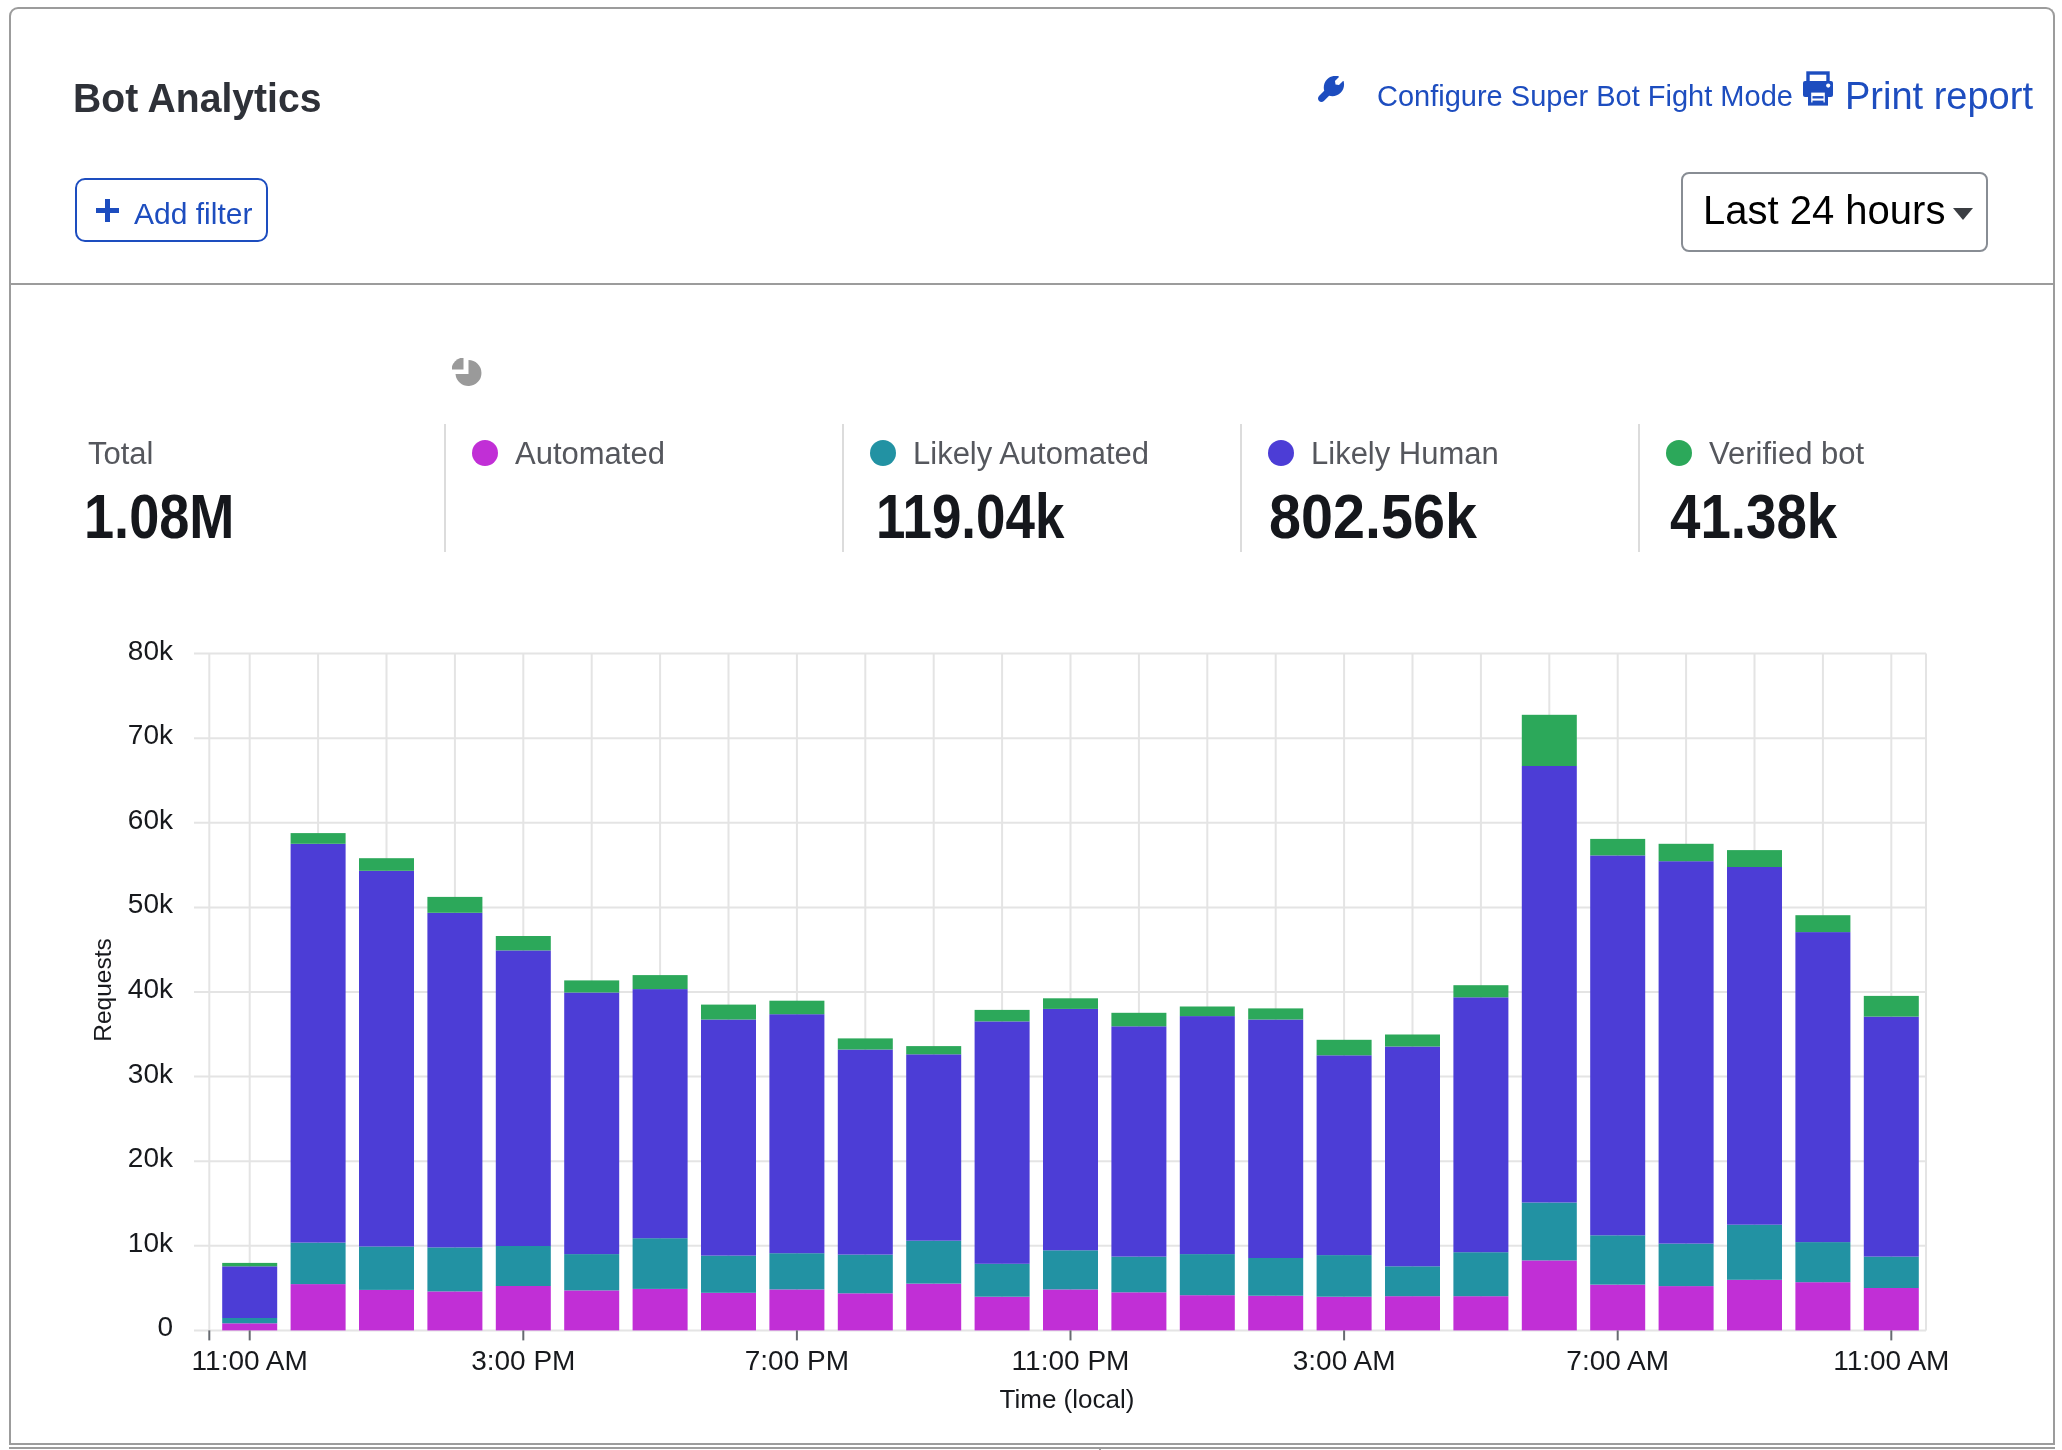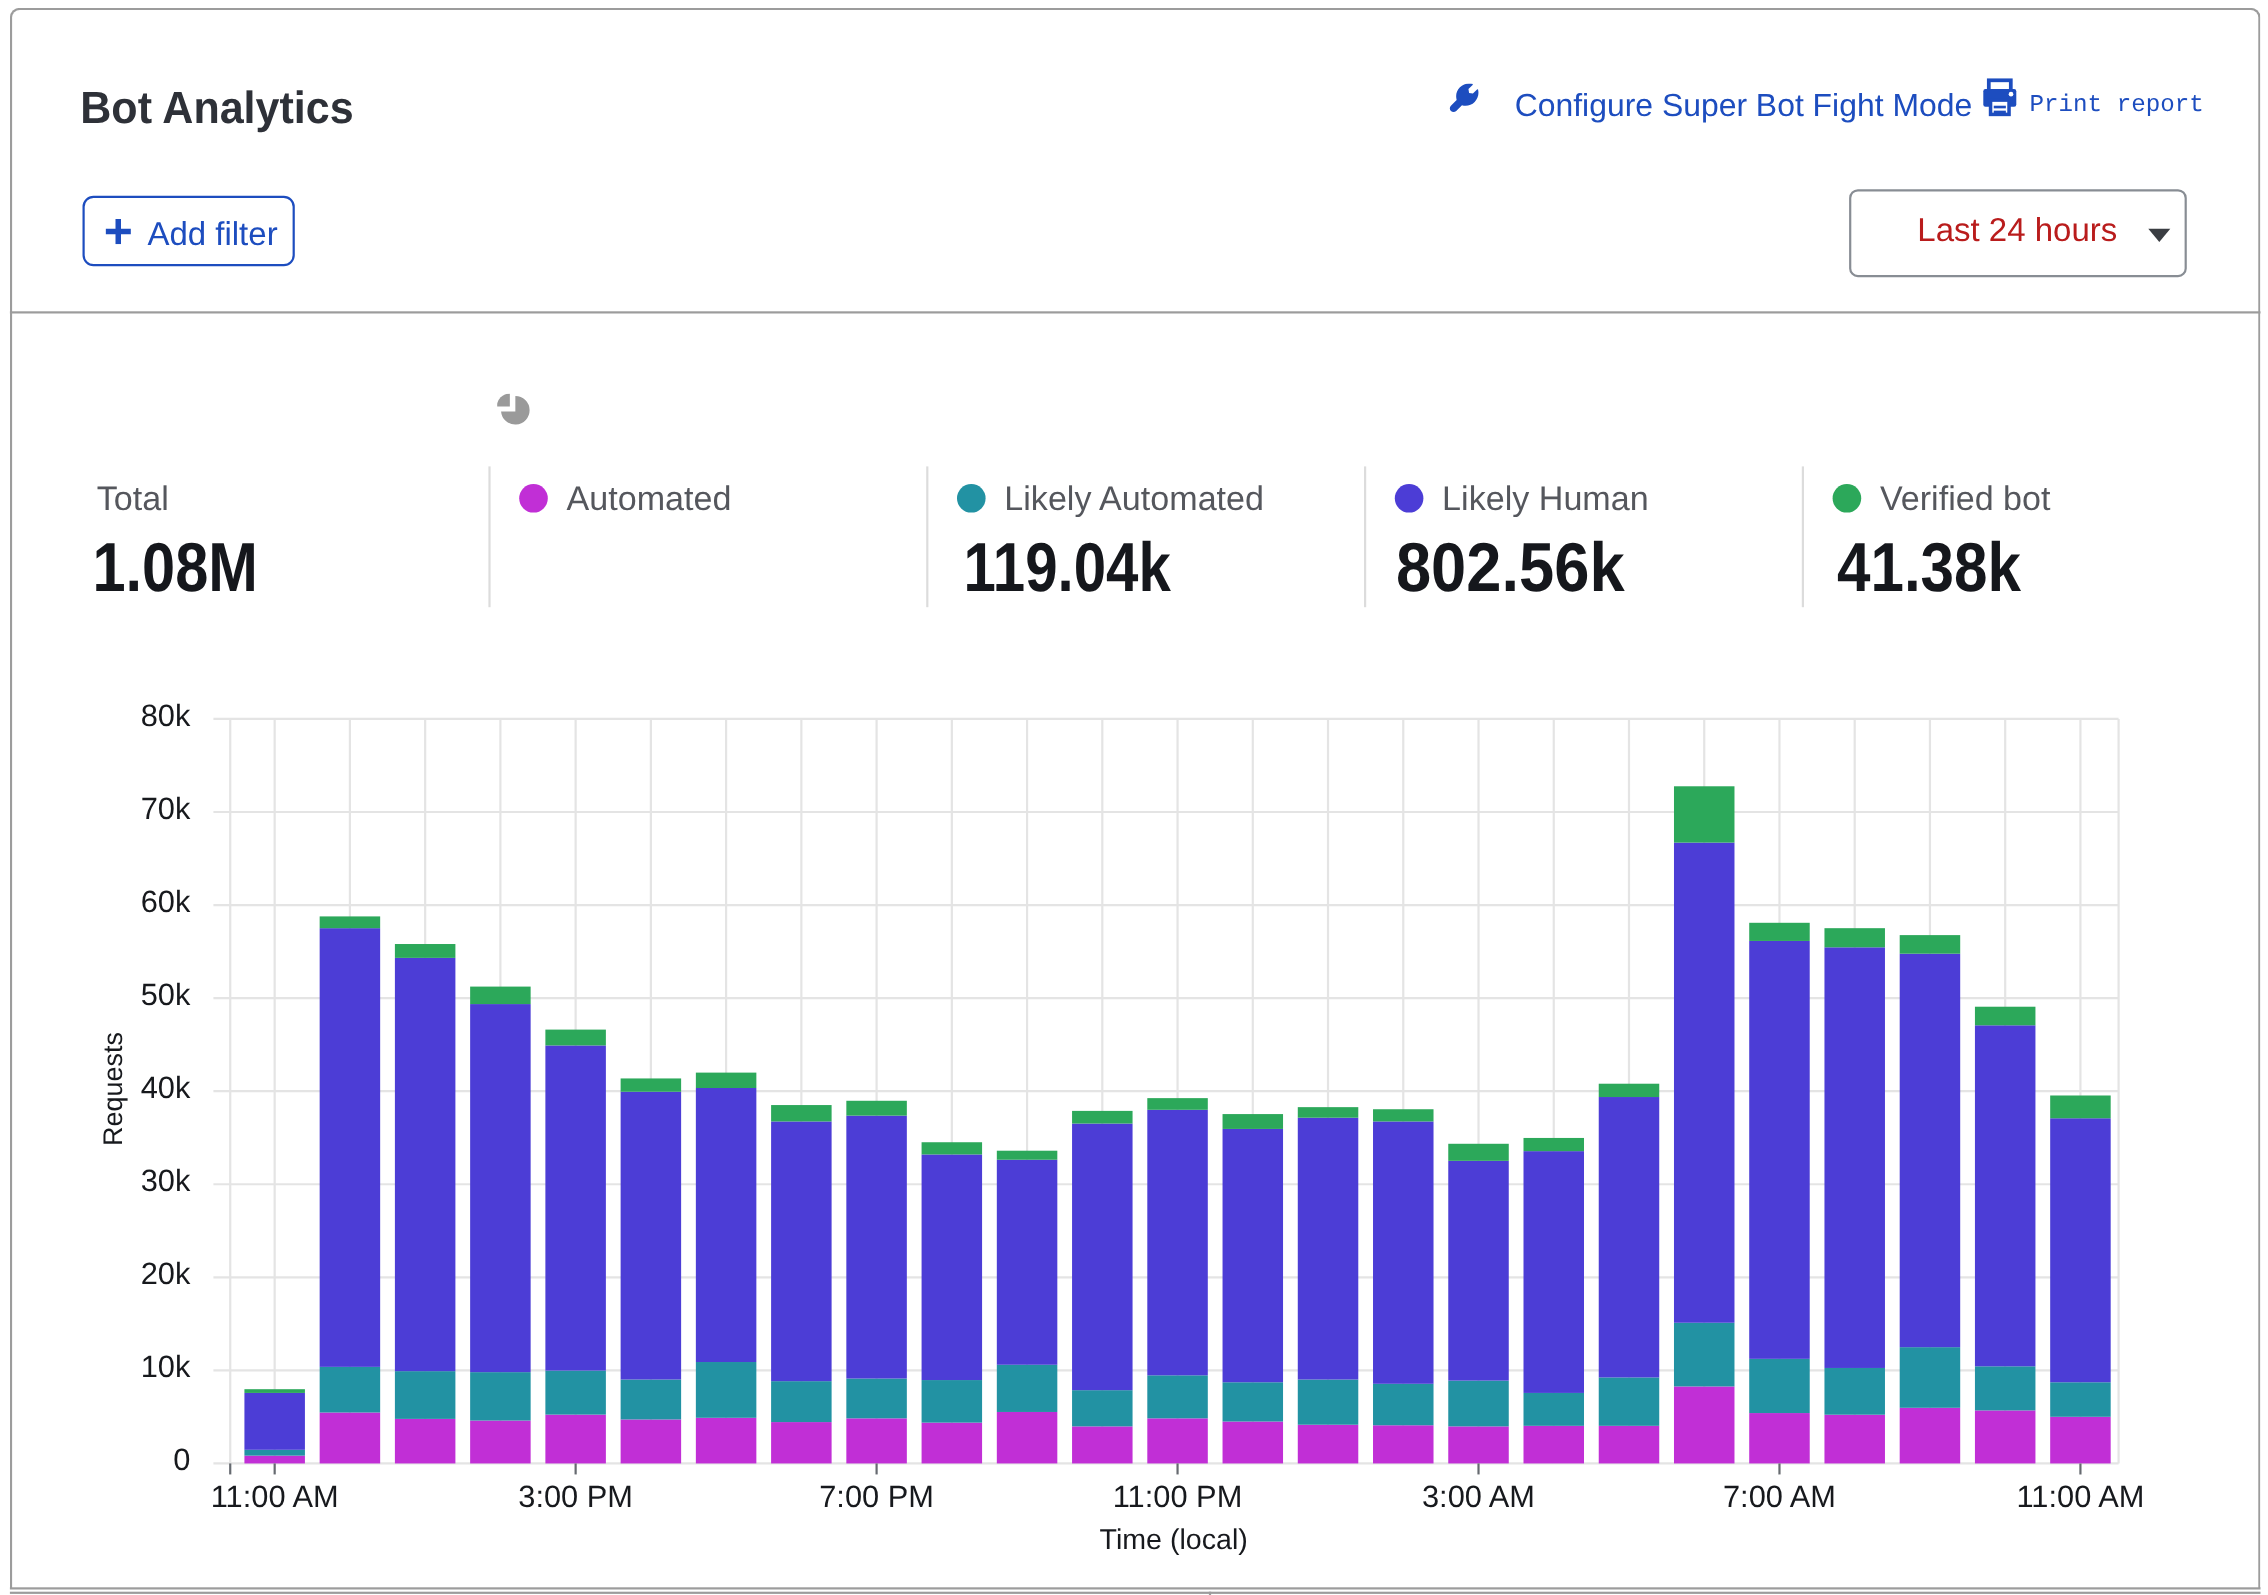--- a/index.html
+++ b/index.html
@@ -25,30 +25,30 @@
   <div class="abs" style="left:1357px; top:82px; font-size:29px; color:#1d4dbf; line-height:28px; white-space:nowrap;margin-left:20px;">Configure Super Bot Fight Mode</div>
 
   <svg class="abs" style="left:1802px; top:71px;" width="32" height="36" viewBox="0 0 32 36">
     <rect x="6" y="2" width="20" height="12" fill="#fff" stroke="#1d4dbf" stroke-width="3.4"></rect>
     <rect x="1" y="10" width="30" height="16" rx="2" fill="#1d4dbf"></rect>
     <rect x="7.6" y="20" width="16.8" height="13" fill="#fff" stroke="#1d4dbf" stroke-width="3.2"></rect>
     <rect x="10.5" y="25.1" width="11" height="2.4" fill="#1d4dbf"></rect>
     <rect x="10.5" y="29.6" width="11" height="2.4" fill="#1d4dbf"></rect>
     <circle cx="26.2" cy="14.6" r="2.1" fill="#fff"></circle>
   </svg>
-  <div class="abs" style="left:1845px; top:82px; font-size:22px; color:#1d4dbf; line-height:28px; white-space:nowrap;font-family:Liberation Mono, monospace;">Print report</div>
+  <div class="abs" style="left:1845px; top:82px; font-size:38px; color:#1d4dbf; line-height:28px; white-space:nowrap;">Print report</div>
 
   <div class="abs" style="left:75px; top:178px; width:193px; height:64px; border:2px solid #1d4dbf; border-radius:10px;"></div>
   <svg class="abs" style="left:96px; top:199px;" width="23" height="23" viewBox="0 0 23 23">
       <path fill="#1d4dbf" d="M9 0h5v9h9v5h-9v9H9v-9H0V9h9z"></path>
     </svg>
   <div class="abs" style="left:134px; top:199px; font-size:30px; color:#1d4dbf; line-height:30px; white-space:nowrap;">Add filter</div>
 
   <div class="abs" style="left:1681px; top:172px; width:307px; height:80px; border:2px solid #888d94; border-radius:8px;"></div>
-  <div class="abs" style="left:1703px; top:195px; font-size:30px; color:#b91c1c; line-height:30px; white-space:nowrap;margin-left:40px;">Last 24 hours</div>
+  <div class="abs" style="left:1703px; top:195px; font-size:40px; color:#000000; line-height:30px; white-space:nowrap;">Last 24 hours</div>
   <div class="abs" style="left:1953px; top:208px; width:0; height:0; border-left:10px solid transparent; border-right:10px solid transparent; border-top:12px solid #3a3d42;"></div>
 
   <svg class="abs" style="left:452px; top:358px;" width="30" height="30" viewBox="0 0 30 30">
     <path fill="#9a9a9a" d="M16.5 2 A 13 13 0 1 1 3.5 16 L 16.5 16 Z"></path>
     <path fill="#9a9a9a" d="M12.3 0.2 A 13 13 0 0 0 0.2 12.3 L 12.3 12.3 Z" transform="translate(-0.8,-0.8)"></path>
   </svg>
 
   <div class="abs" style="left:444px; top:424px; width:2px; height:128px; background:#dcdcdc;"></div>
   <div class="abs" style="left:842px; top:424px; width:2px; height:128px; background:#dcdcdc;"></div>
   <div class="abs" style="left:1240px; top:424px; width:2px; height:128px; background:#dcdcdc;"></div>

